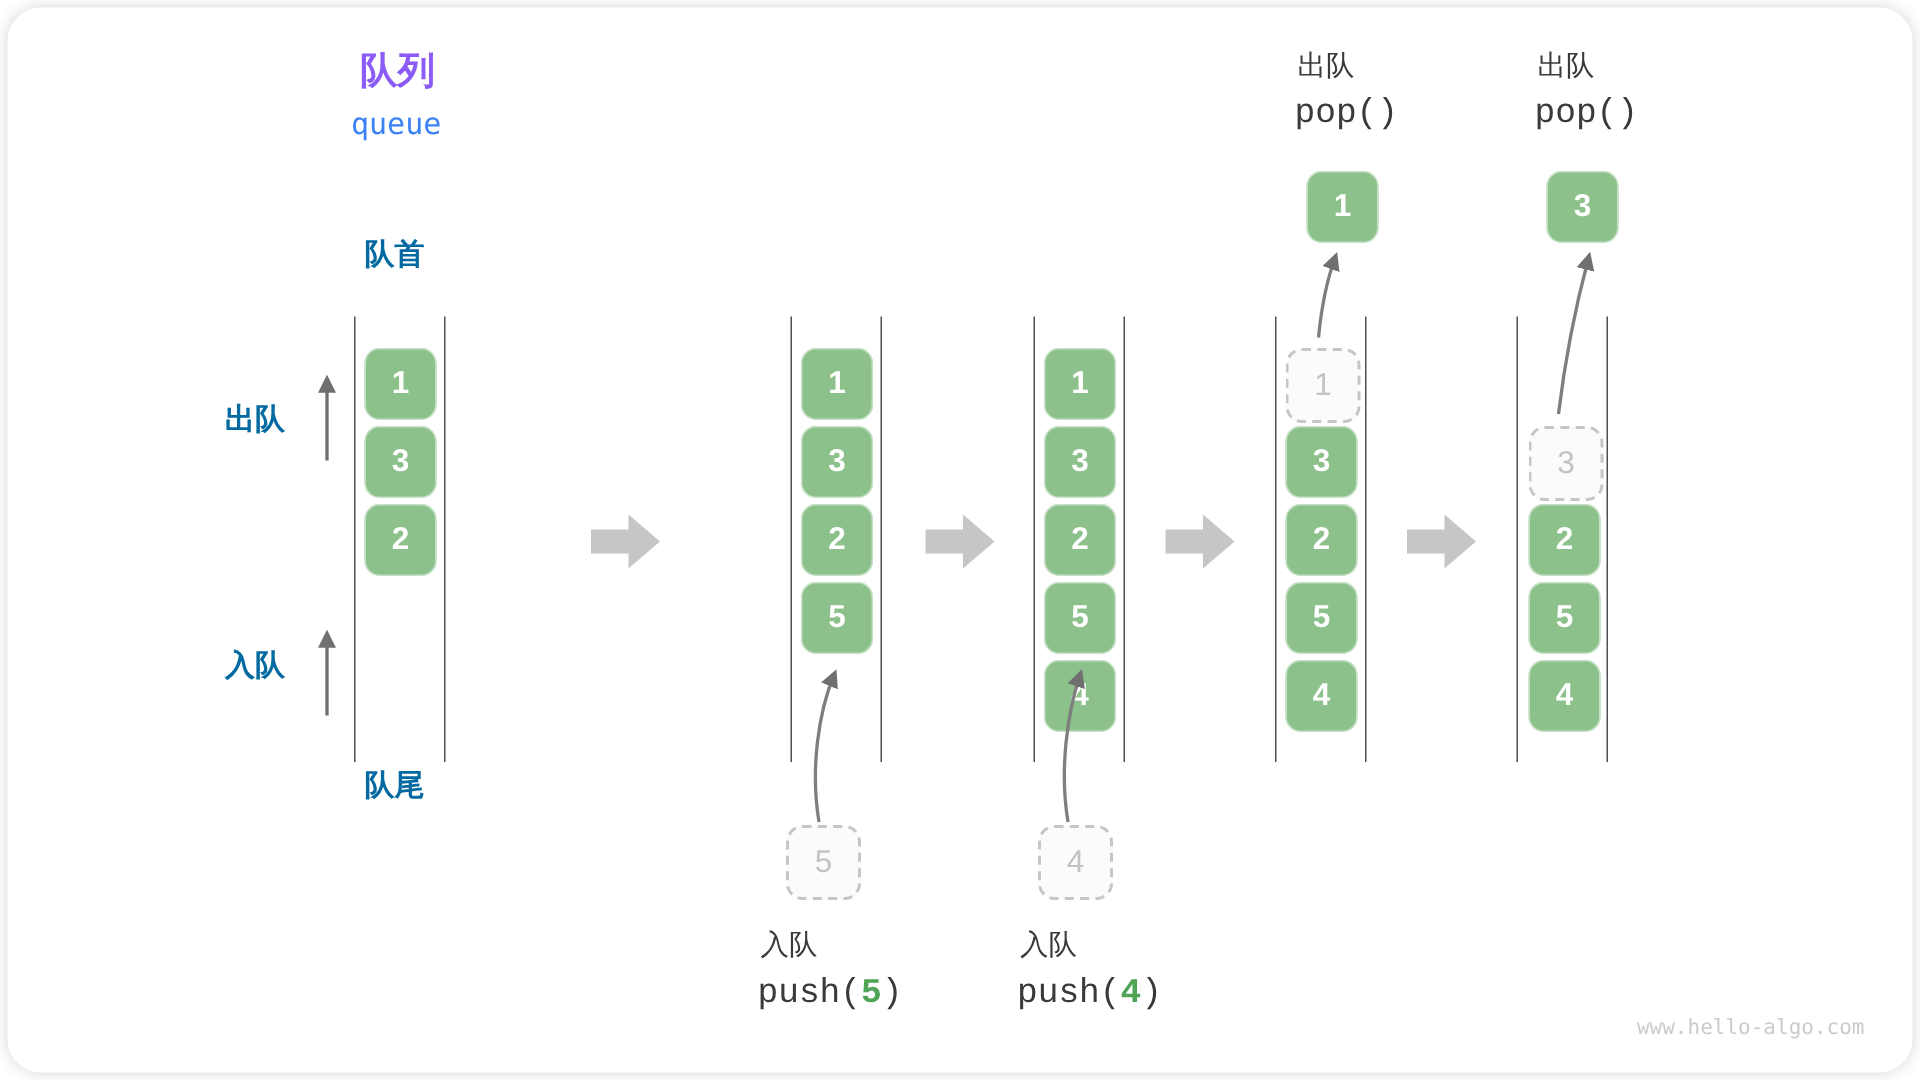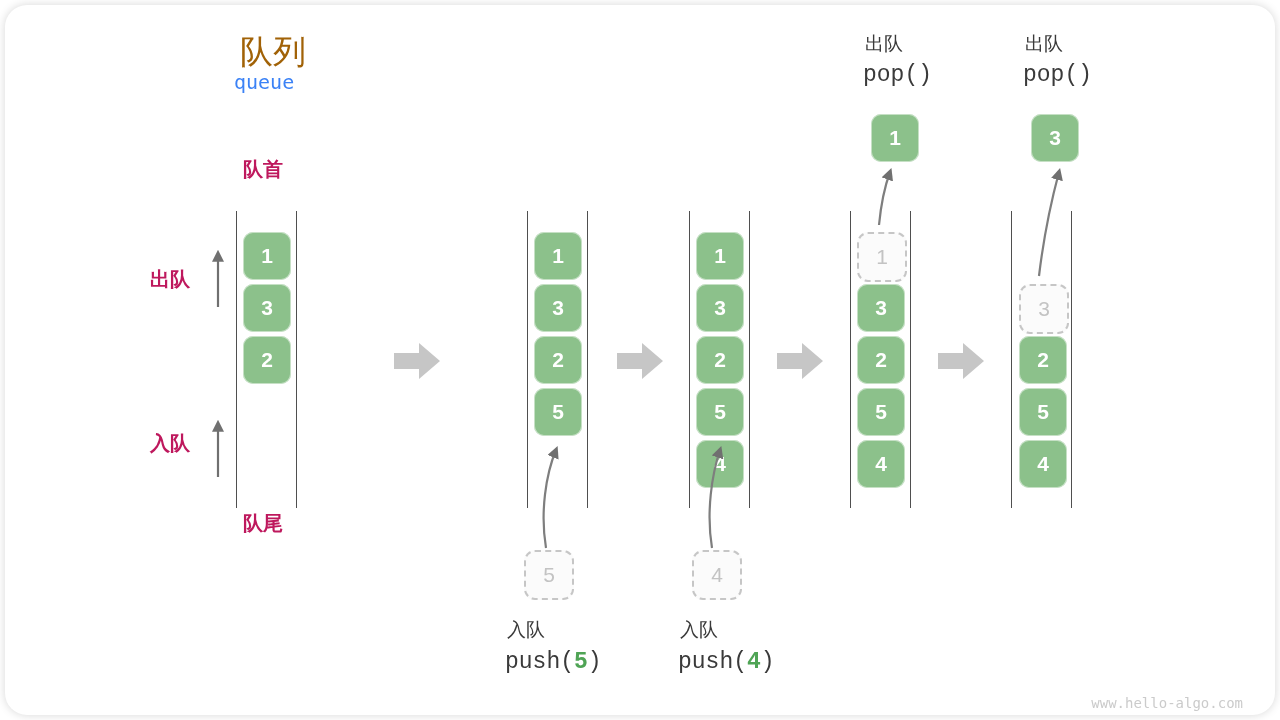--- a/index.html
+++ b/index.html
@@ -11,23 +11,23 @@
   }
   .card{
     position:absolute;left:5px;top:5px;right:5px;bottom:5px;
     background:#ffffff;border-radius:22px;
     box-shadow:0 0 10px rgba(0,0,0,0.16);
     z-index:0;
   }
   .layer{position:absolute;left:0;top:0;width:1280px;height:720px;z-index:1;}
   .abs{position:absolute;}
 
-  .title-zh{font-size:33px;font-weight:400;color:#a16207;}
+  .title-zh{font-size:25px;font-weight:700;color:#8b5cf6;}
   .title-en{font-family:"DejaVu Sans Mono","Liberation Mono",monospace;font-size:20px;color:#3b82f6;}
-  .lbl-bold{font-size:20px;font-weight:700;color:#be185d;}
+  .lbl-bold{font-size:20px;font-weight:700;color:#0369a1;}
   .lbl-op{font-size:19px;font-weight:400;color:#3a3a3a;}
   .code{font-family:Liberation Mono, monospace;font-size:23px;color:#3a3a3a;white-space:nowrap;}
   .code .arg{color:#4fa455;font-weight:700;}
 
   .channel{
     position:absolute;top:211px;height:297px;width:59px;
     border-left:1.6px solid #4f4f4f;border-right:1.6px solid #4f4f4f;
   }
   .cell{
     position:absolute;width:48px;height:48px;border-radius:10px;
@@ -103,21 +103,21 @@
 
   <div class="abs lbl-op" style="left:680px;top:617px;">入队</div>
   <div class="abs code" style="left:678px;top:649px;text-align:right;"><span>push(</span><span class="arg">4</span><span>)</span></div>
 
   <div class="abs lbl-op" style="left:865px;top:31px;">出队</div>
   <div class="abs code" style="left:863px;top:62px;">pop()</div>
 
   <div class="abs lbl-op" style="left:1025px;top:31px;">出队</div>
   <div class="abs code" style="left:1023px;top:62px;">pop()</div>
 
-  <div class="abs watermark" style="left:1048px;top:677px;width:195px;text-align:right;margin-top:18px;">www.hello-algo.com</div>
+  <div class="abs watermark" style="left:1048px;top:677px;width:195px;text-align:right;">www.hello-algo.com</div>
 
   <svg class="abs" style="left:0;top:0;" width="1280" height="720" viewBox="0 0 1280 720">
     <defs>
       <marker id="ah" viewBox="0 0 10 10" refX="6.5" refY="5" markerWidth="5.5" markerHeight="5.5" orient="auto-start-reverse">
         <path d="M0,0 L10,5 L0,10 z" fill="#707070"></path>
       </marker>
     </defs>
 
     <line x1="218" y1="307" x2="218" y2="254" stroke="#707070" stroke-width="2.2" marker-end="url(#ah)"></line>
     <line x1="218" y1="477" x2="218" y2="424" stroke="#707070" stroke-width="2.2" marker-end="url(#ah)"></line>

